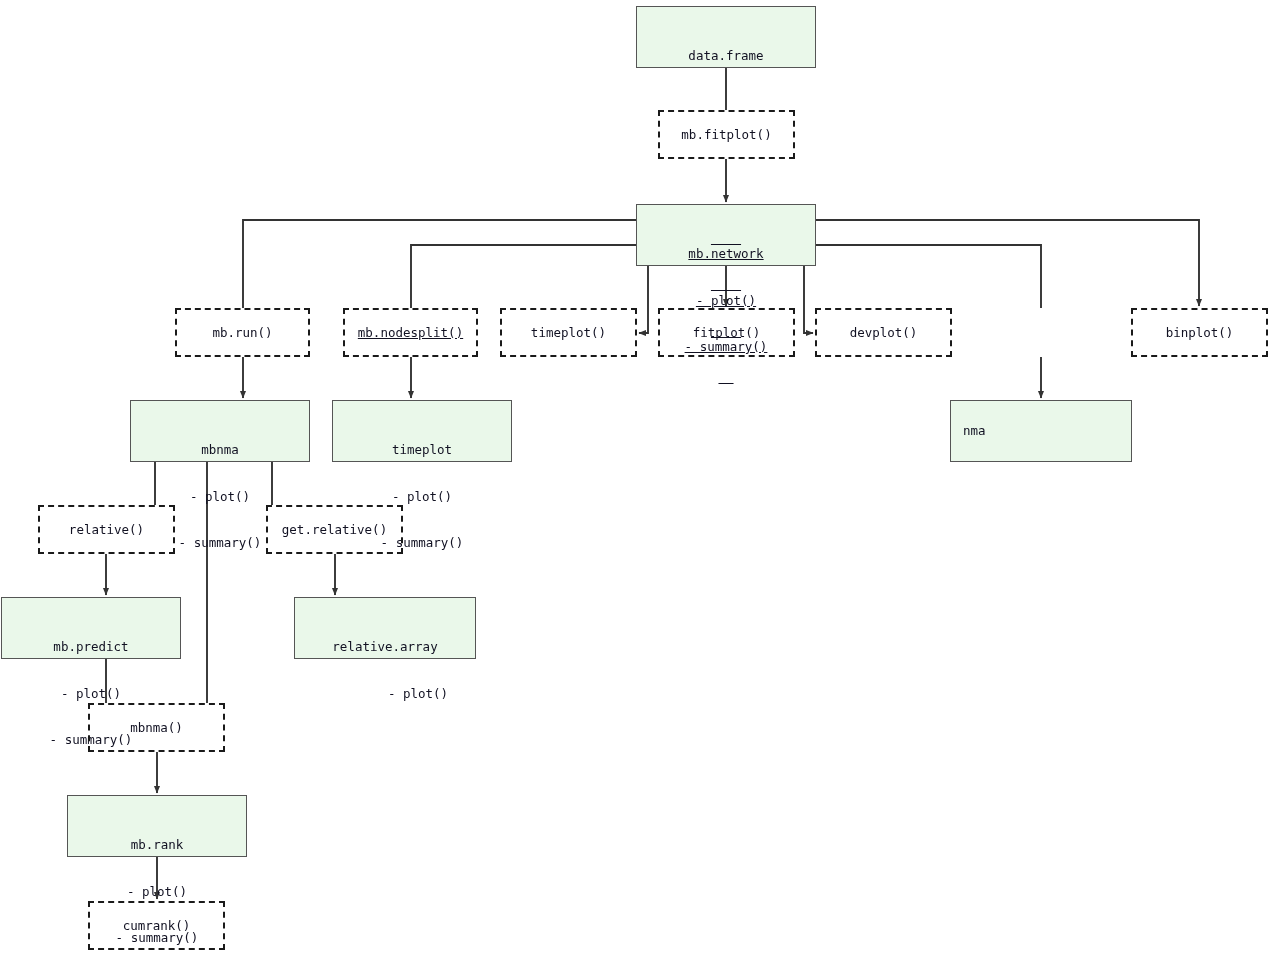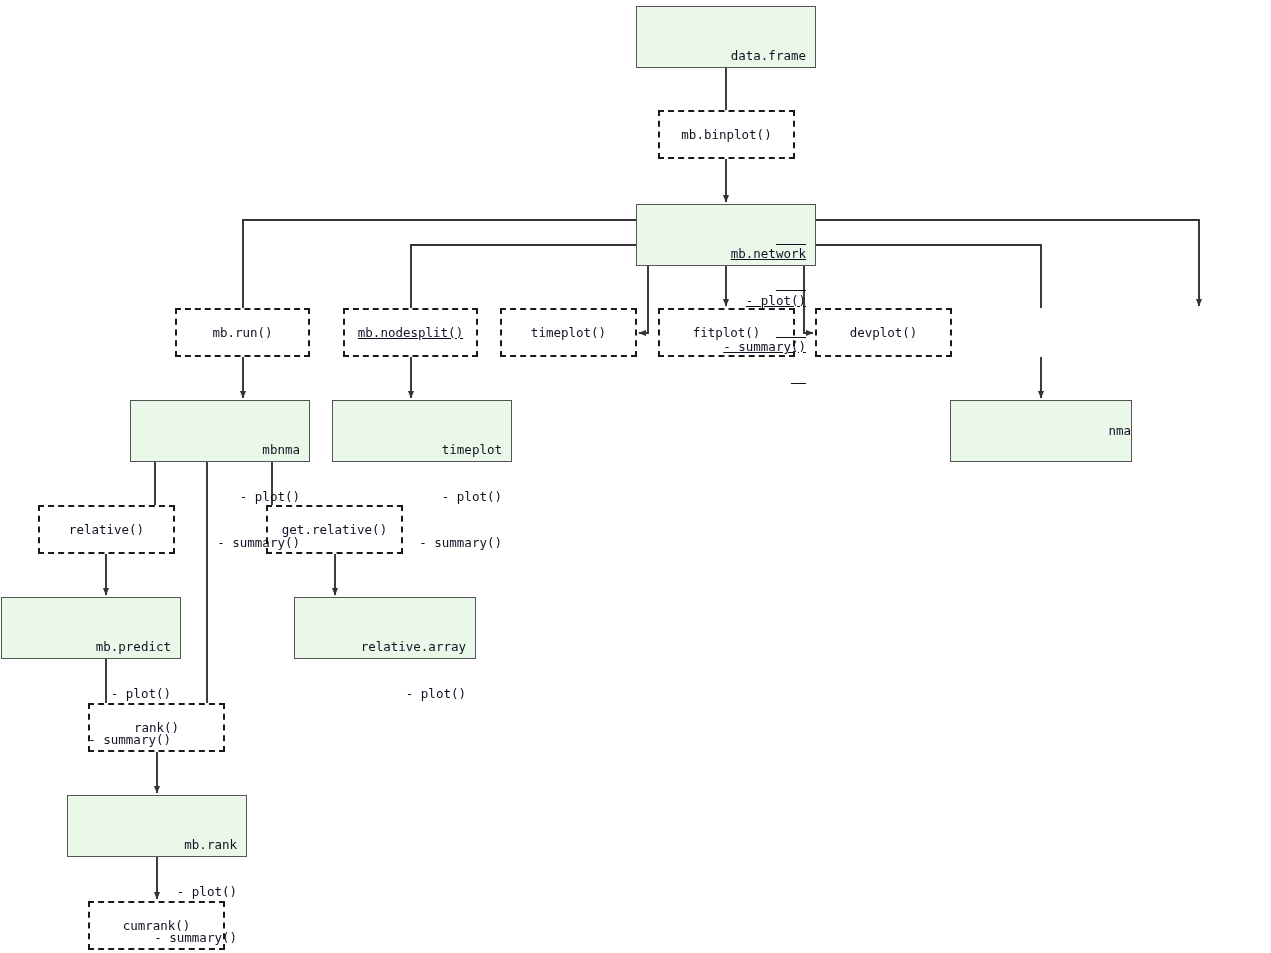--- a/index.html
+++ b/index.html
@@ -33,36 +33,36 @@
     font-size: 12.5px;
     line-height: 15.5px;
     color: #111122;
     white-space: pre;
     z-index: 2;
   }
   .node.klass {
     background: #eaf8ea;
     border: 1.6px solid #555555;
     padding: 10px 9px 24px 9px;
-    text-align: right;
+    text-align: center;
   }
   .node.func {
     background: transparent;
     border: 2px dashed #1a1a1a;
     display: flex;
     align-items: center;
     justify-content: center;
     text-align: center;
   }
   .node.klass.centered {
     display: flex;
     align-items: center;
-    justify-content: flex-end;
+    justify-content: flex-start;
     text-align: center;
-    padding: 0;
+    padding: 12px;
   }
   .node-label {
     display: block;
   }
   .indent-plot {
     display: block;
     padding-left: 66px;
   }
 </style>
 </head>
@@ -119,21 +119,21 @@
       <path d="M157,857 L157,899" marker-end="url(#arrowhead)"></path>
 
     </g>
   </svg>
 
   <div class="node klass" style="left: 636px; top: 6px; width: 180px; height: 62px;">
     <span class="node-label">data.frame</span>
   </div>
 
   <div class="node func" style="left: 658px; top: 110px; width: 137px; height: 49px;">
-    <span class="node-label">mb.binplot()</span>
+    <span class="node-label">mb.fitplot()</span>
   </div>
 
   <div class="node klass" style="left: 636px; top: 204px; width: 180px; height: 62px; text-decoration: underline;">
     <span class="node-label">mb.network</span>
     <span class="node-label">- plot()</span>
     <span class="node-label">- summary()</span>
   </div>
 
   <div class="node func" style="left: 175px; top: 308px; width: 135px; height: 49px;">
     <span class="node-label">mb.run()</span>
@@ -149,20 +149,23 @@
 
   <div class="node func" style="left: 658px; top: 308px; width: 137px; height: 49px;">
     <span class="node-label">fitplot()</span>
   </div>
 
   <div class="node func" style="left: 815px; top: 308px; width: 137px; height: 49px;">
     <span class="node-label">devplot()</span>
   </div>
 
 
+  <div class="node func" style="left: 1131px; top: 308px; width: 137px; height: 49px;">
+    <span class="node-label">binplot()</span>
+  </div>
 
   <div class="node klass" style="left: 130px; top: 400px; width: 180px; height: 62px;">
     <span class="node-label">mbnma</span>
     <span class="node-label">- plot()</span>
     <span class="node-label">- summary()</span>
   </div>
 
   <div class="node klass" style="left: 332px; top: 400px; width: 180px; height: 62px;">
     <span class="node-label">timeplot</span>
     <span class="node-label">- plot()</span>
@@ -186,21 +189,21 @@
     <span class="node-label">- plot()</span>
     <span class="node-label">- summary()</span>
   </div>
 
   <div class="node klass" style="left: 254px; top: 597px; width: 182px; height: 62px; margin-left: 40px;">
     <span class="node-label">relative.array</span>
     <span class="indent-plot">- plot()</span>
   </div>
 
   <div class="node func" style="left: 88px; top: 703px; width: 137px; height: 49px;">
-    <span class="node-label">rank()</span>
+    <span class="node-label">mbnma()</span>
   </div>
 
   <div class="node klass" style="left: 67px; top: 795px; width: 180px; height: 62px;">
     <span class="node-label">mb.rank</span>
     <span class="node-label">- plot()</span>
     <span class="node-label">- summary()</span>
   </div>
 
   <div class="node func" style="left: 88px; top: 901px; width: 137px; height: 49px;">
     <span class="node-label">cumrank()</span>

